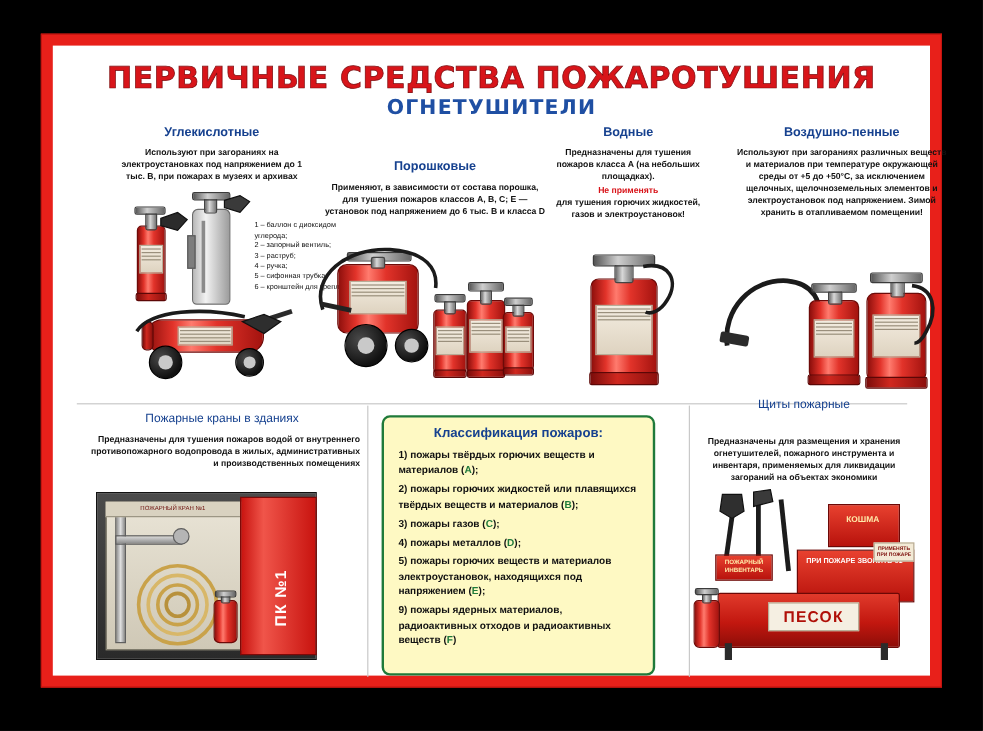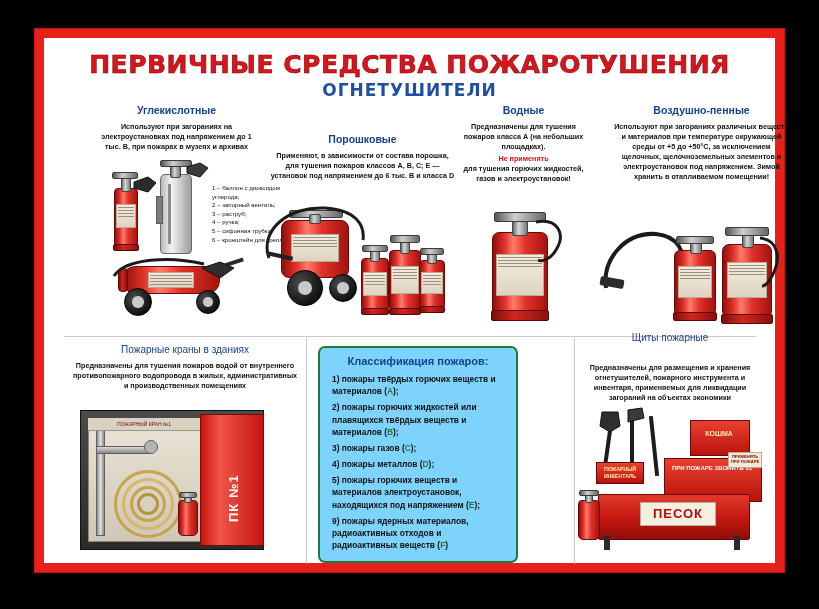--- a/index.html
+++ b/index.html
@@ -150,23 +150,23 @@
     color: #16418f;
     font-weight: normal;
     font-size: 10px;
     text-align: center;
   }
   
   .class-box {
     position: absolute;
     left: 274px;
     top: 308px;
-    width: 200px;
+    width: 228px;
     height: 217px;
-    background: #7dd3fc;
+    background: #fef9c3;
     border: 2px solid #1f7a3a;
     border-radius: 7px;
     box-sizing: border-box;
   }
   .class-title {
     margin-top: 7px;
     text-align: center;
     color: #16418f;
     font-weight: bold;
     font-size: 11px;
@@ -410,21 +410,21 @@
         </svg>
       </div>
     </div>
 
     <div class="divider-v" style="left:262px; top:300px; height:226px;"></div>
     <div class="divider-v" style="left:530px; top:300px; height:226px;"></div>
     <div class="divider-h" style="left:20px; top:298px; width:692px;"></div>
 
     <div style="position:absolute; left:26px; top:306px; width:230px;">
       <div class="panel-head">Пожарные краны в зданиях</div>
-      <div class="col-text" style="margin-top:6px;">Предназначены для тушения пожаров водой от внутреннего противопожарного водопровода в жилых, административных и производственных помещениях</div>
+      <div class="col-text" style="margin-top:6px;text-align:right;">Предназначены для тушения пожаров водой от внутреннего противопожарного водопровода в жилых, административных и производственных помещениях</div>
     </div>
 
     <div class="art" style="left:30px; top:368px; width:222px; height:150px;">
       <div class="cabinet-frame" style="left:6px; top:4px; width:182px; height:138px;"></div>
       <div class="cabinet-inner" style="left:14px; top:12px; width:112px; height:122px;"></div>
 
       <div style="position:absolute; left:22px; top:16px; width:7px; height:112px; background:linear-gradient(to right,#8e8e8e,#e0e0e0,#8a8a8a); border:1px solid #5f5f5f;"></div>
       <div style="position:absolute; left:22px; top:40px; width:54px; height:6px; background:linear-gradient(to bottom,#d8d8d8,#8a8a8a); border:1px solid #5f5f5f;"></div>
       <div style="position:absolute; left:70px; top:34px; width:12px; height:12px; background:#b5b5b5; border:1px solid #5f5f5f; border-radius:50%;"></div>
 

